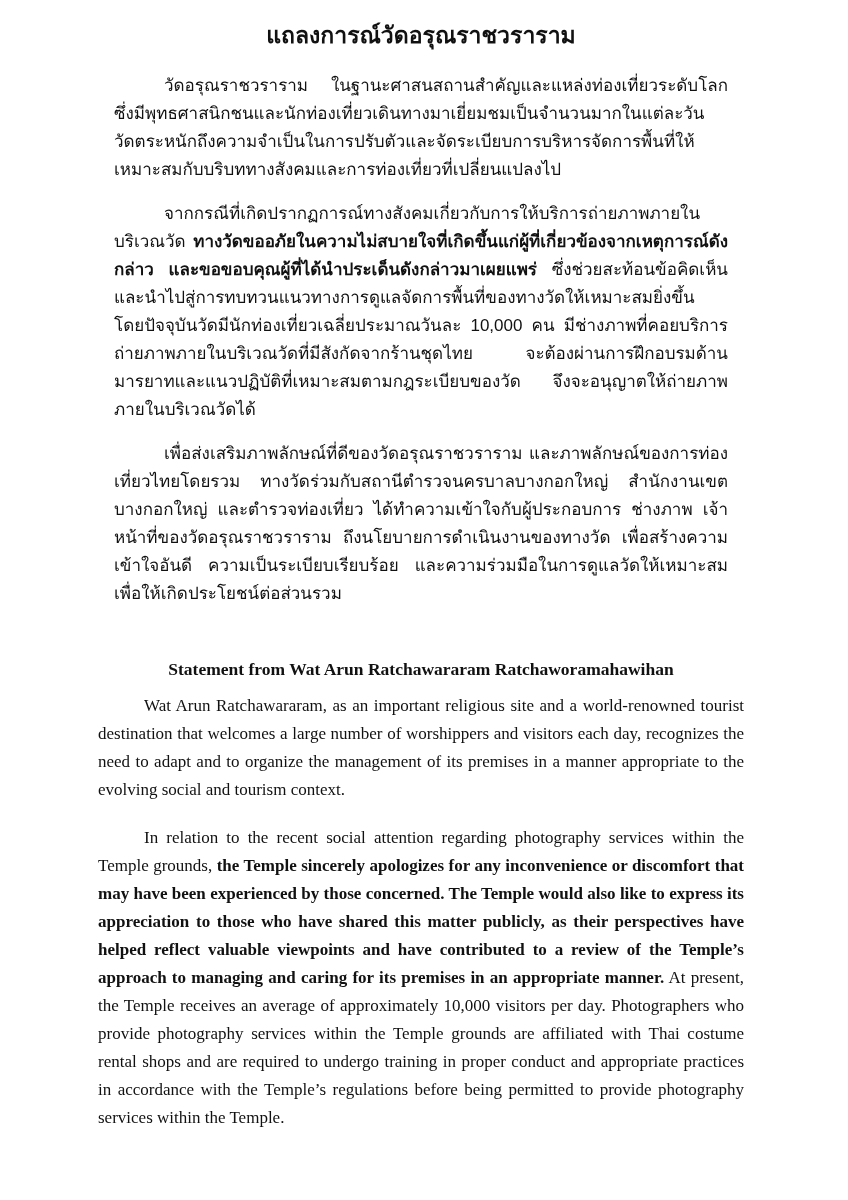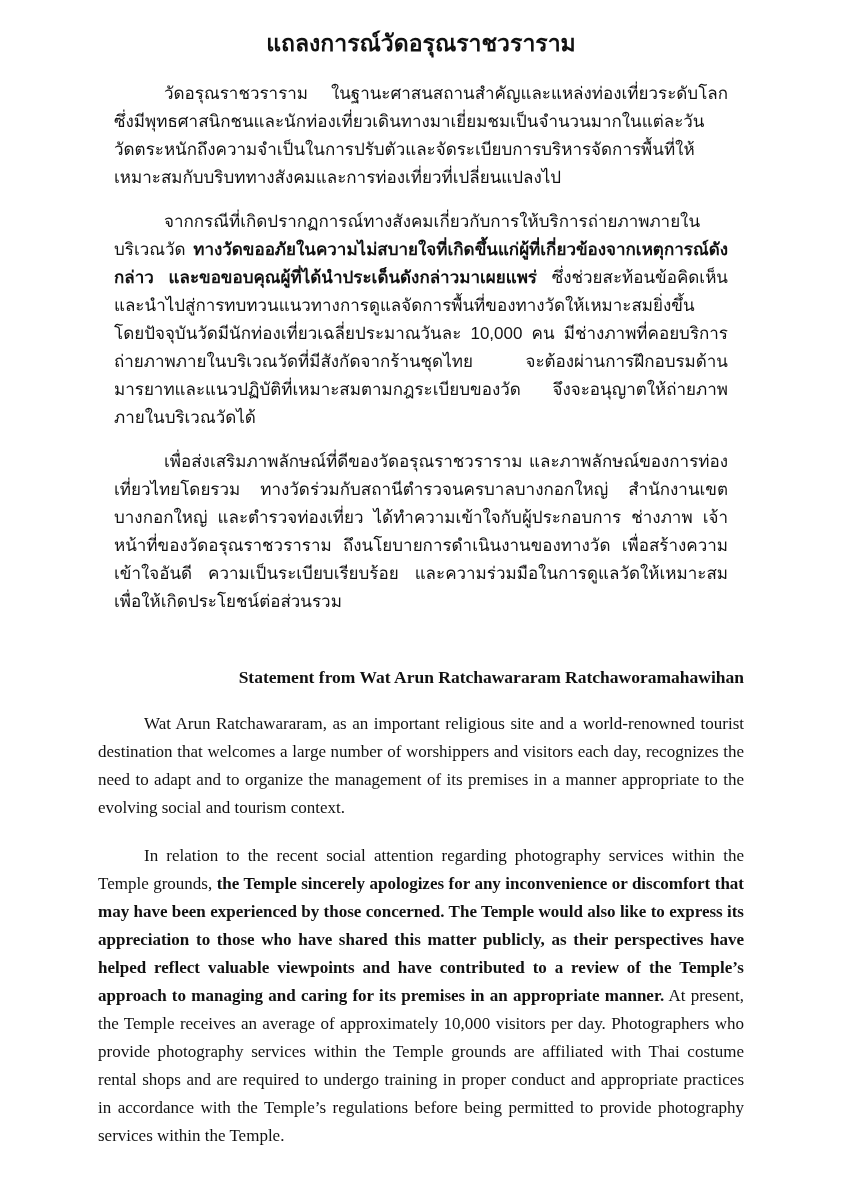--- a/index.html
+++ b/index.html
@@ -8,21 +8,21 @@
     background: #ffffff;
   }
   .page {
     position: relative;
     width: 848px;
     height: 1200px;
     margin: 0 auto;
     background: #ffffff;
     color: #111111;
     box-sizing: border-box;
-    padding: 28px 104px 0 98px; 
+    padding: 20px 104px 0 98px; 
     overflow: hidden;
   }
   
   .thai-section {
     font-family: "Liberation Sans", "DejaVu Sans", sans-serif;
   }
   .thai-title {
     font-size: 23px;
     font-weight: bold;
     text-align: center;
@@ -39,23 +39,23 @@
     overflow-wrap: break-word;
   }
   
   .english-section {
     margin-top: 50px;
     font-family: "Liberation Serif", "DejaVu Serif", serif;
   }
   .english-title {
     font-size: 17.5px;
     font-weight: bold;
-    text-align: right;
+    text-align: center;
     line-height: 22px;
-    margin: 0 0 22px 0;
+    margin: 0 0 12px 0;
   }
   .english-para {
     font-size: 17px;
     line-height: 28px;
     text-align: justify;
     text-indent: 46px;
     margin: 0 0 20px 0;
   }
   .run { font-weight: normal; }
   .run.bold { font-weight: bold; }

